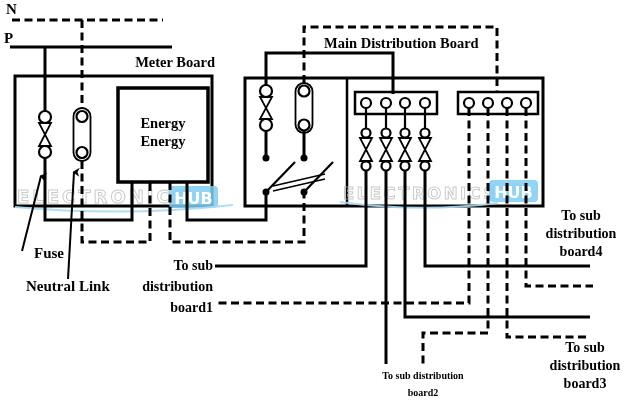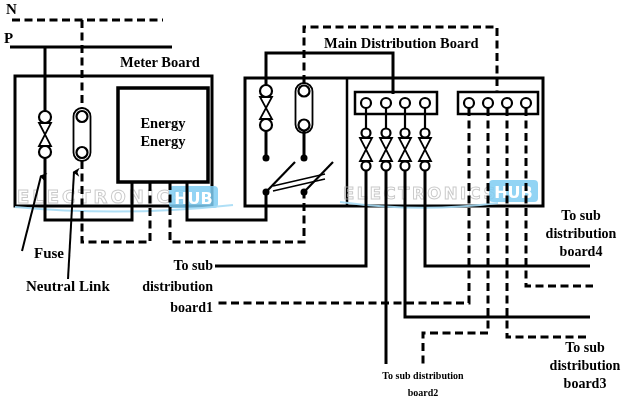--- a/index.html
+++ b/index.html
@@ -153,21 +153,21 @@
       <circle cx="526" cy="103" r="5" class="sym-circle"></circle>
     </g>
 
     <path d="M22,251 L41,176" stroke="#000" stroke-width="2" fill="none" marker-end="url(#arrowhead)"></path>
     <path d="M68,279 L74,172" stroke="#000" stroke-width="2" fill="none" marker-end="url(#arrowhead)"></path>
   </svg>
 
   <div class="lbl" style="left:6px;top:1px;font-size:15px;">N</div>
   <div class="lbl" style="left:4px;top:30px;font-size:15px;">P</div>
 
-  <div class="lbl" style="left:105px;top:54px;width:110px;text-align:center;font-size:14.5px;">Meter Board</div>
+  <div class="lbl" style="left:105px;top:54px;width:110px;text-align:right;font-size:14.5px;">Meter Board</div>
 
   <div class="lbl" style="left:118px;top:114px;width:90px;text-align:center;font-size:14.5px;line-height:18px;">
     <span>Energy</span>
     <span>Energy</span>
   </div>
 
   <div class="lbl" style="left:324px;top:35px;font-size:14.5px;text-align:center;">Main Distribution Board</div>
 
   <div class="lbl" style="left:2px;top:245px;font-size:15px;margin-left:32px;">Fuse</div>
   <div class="lbl" style="left:26px;top:278px;font-size:15px;">Neutral Link</div>

